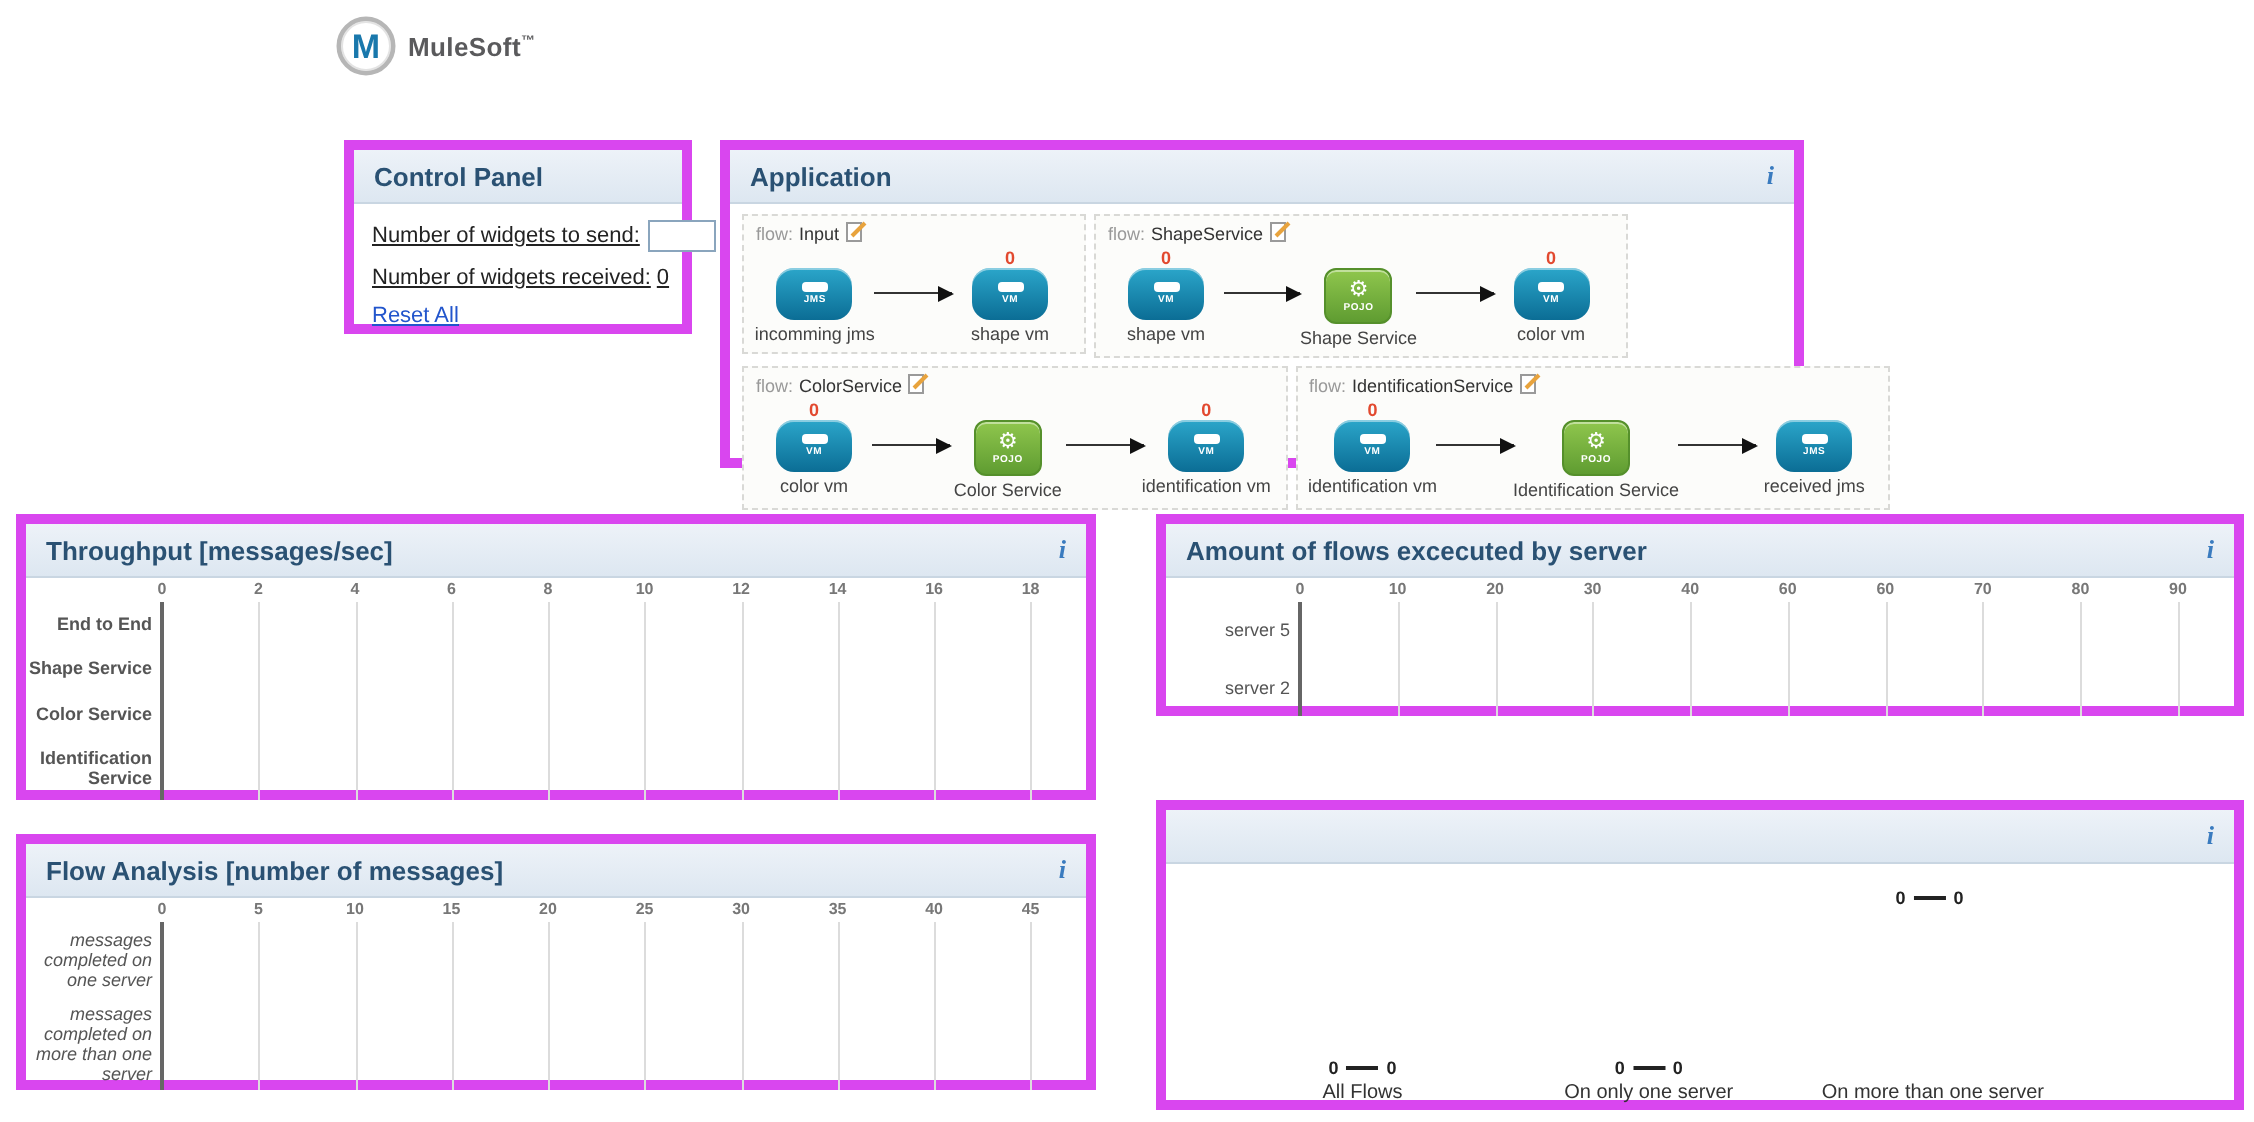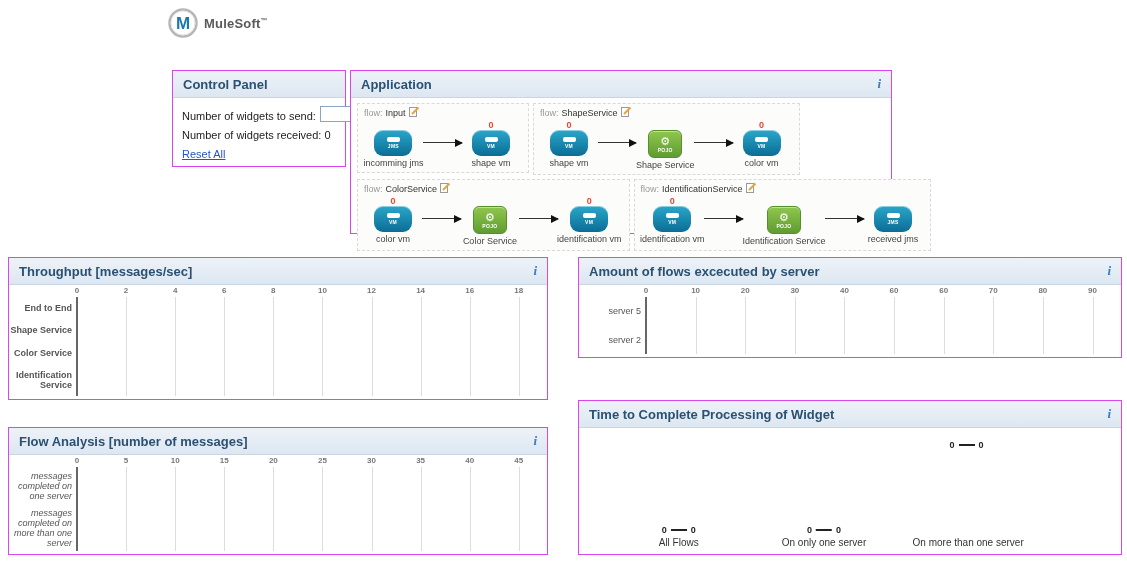--- a/index.html
+++ b/index.html
@@ -6,36 +6,36 @@
   html,body { width:1127px; height:561px; background:#fff; font-family:"Liberation Sans", sans-serif; overflow:hidden; }
 
   
   .top-header { position:absolute; left:0; top:0; width:1127px; height:52px; }
   .logo-wrap { position:absolute; left:168px; top:8px; display:flex; align-items:center; gap:6px; }
   .logo-text { font-size:13px; font-weight:bold; color:#5a5a5c; letter-spacing:.2px; }
   .logo-text sup { font-size:7px; }
   .page-title { position:absolute; left:0; top:10px; width:1127px; text-align:center; font-size:26px; color:#9b9b9b; letter-spacing:.5px; }
 
   
-  .panel { position:absolute; background:#fff; border:1px solid #d946ef; }
+  .panel { position:absolute; background:#fff; border:5px solid #d946ef; }
   .panel-header { height:27px; background:linear-gradient(#edf2f8,#dde7f1); border-bottom:1px solid #c9d6e2;
                   display:flex; align-items:center; padding:0 10px; color:#2a5173; font-size:13px; font-weight:bold; }
   .panel-header .info-icon { margin-left:auto; color:#3a7bbf; font-family:"Liberation Serif", serif; font-style:italic; font-weight:bold; font-size:13px; cursor:pointer; }
 
   
   #control-panel { left:172px; top:70px; width:174px; height:97px; }
   #control-panel .cp-body { padding:8px 9px; font-size:11px; color:#222; }
-  .cp-row { display:flex; align-items:flex-end; margin-bottom:7px; white-space:nowrap; }
+  .cp-row { display:flex; align-items:center; margin-bottom:7px; white-space:nowrap;text-decoration:underline; }
   .cp-input { width:34px; height:16px; border:1px solid #8aa5bd; margin-left:4px; font-size:11px; padding:0 2px; }
   .cp-send-btn { color:#4a7ac7; font-size:10px; margin-left:5px; cursor:pointer; line-height:1; }
   .cp-link { color:#2255cc; text-decoration:underline; font-size:11px; cursor:pointer; }
   .cp-value { margin-left:3px; }
 
   
-  #application { left:350px; top:70px; width:542px; height:164px; }
+  #application { left:360px; top:70px; width:542px; height:164px; }
   .app-body { padding:3px 2px 2px 4px; }
   .flow-row { display:flex; align-items:flex-start; }
   .flow-box { border:1px dashed #d9d9d6; background:#fcfcfa; margin:2px; padding:2px 8px 4px 6px; }
   .flow-label { display:flex; align-items:center; gap:3px; font-size:9px; margin-bottom:1px; }
   .flow-label .fl-prefix { color:#999; }
   .flow-label .fl-name { color:#333; }
   .flow-nodes { display:flex; align-items:flex-start; }
   .node-block { display:flex; flex-direction:column; align-items:center; min-width:58px; }
   .node-counter { height:10px; font-size:9px; font-weight:bold; color:#e2492f; line-height:10px; }
   .node-icon { width:38px; height:26px; border-radius:9px; background:linear-gradient(#2ba6ca,#0b6d95);
@@ -55,21 +55,21 @@
   .grid-line { position:absolute; top:12px; bottom:4px; width:1px; background:#dcdcdc; }
   .axis-line { position:absolute; top:12px; bottom:4px; width:2px; background:#666; transform:translateX(-1px); }
   .row-labels { position:absolute; left:0; top:12px; bottom:4px; display:flex; flex-direction:column;
                 justify-content:space-around; align-items:flex-end; text-align:right; }
   .row-label { font-size:9px; color:#555; line-height:10px; white-space:pre-line; padding-right:5px; }
 
   #chart-throughput { left:8px; top:257px; width:540px; height:143px; }
   #chart-throughput .chart-body { height:115px; }
   #chart-flows-server { left:578px; top:257px; width:544px; height:101px; }
   #chart-flows-server .chart-body { height:73px; }
-  #chart-flow-analysis { left:8px; top:427px; width:540px; height:128px; }
+  #chart-flow-analysis { left:8px; top:417px; width:540px; height:128px; }
   #chart-flow-analysis .chart-body { height:100px; }
   .plot { position:absolute; top:0; bottom:0; }
 
   
   #time-panel { left:578px; top:400px; width:544px; height:155px; }
   .time-body { position:relative; height:127px; }
   .time-pair { display:flex; align-items:center; justify-content:center; gap:4px; font-size:9px; font-weight:bold; color:#222; }
   .time-dash { width:16px; height:2px; background:#222; }
   .time-group { position:absolute; bottom:7px; transform:translateX(-50%); text-align:center; }
   .time-group .tg-label { font-size:10px; color:#333; margin-top:2px; white-space:nowrap; }
@@ -373,21 +373,20 @@
         <div class="row-label">messages
 completed on
 more than one
 server</div>
       </div>
     </div>
 </div>
 
 <div class="panel" id="time-panel">
   <div class="panel-header">
-    <span>Time to Complete Processing of Widget</span>
     <span class="info-icon">i</span>
   </div>
   <div class="time-body">
       <div class="time-floating" style="left: 71.5%; top: 12px;">
         <div class="time-pair">
           <span>0</span>
           <span class="time-dash"></span>
           <span>0</span>
         </div>
       </div>

